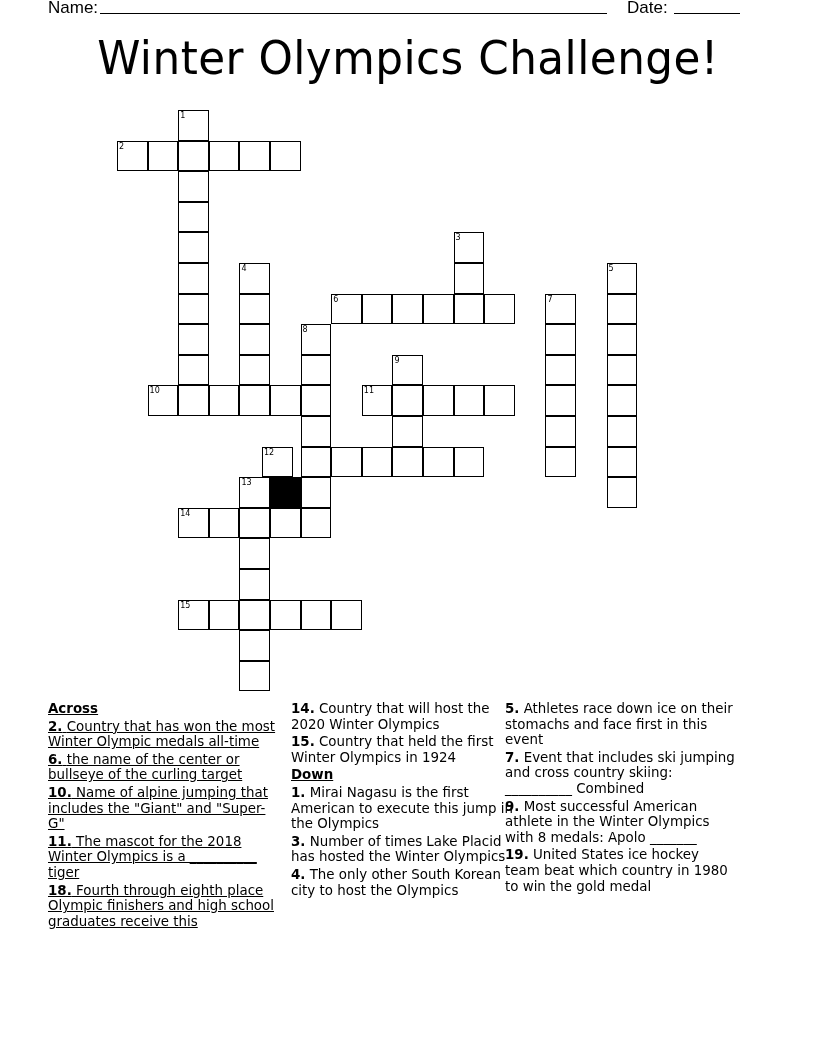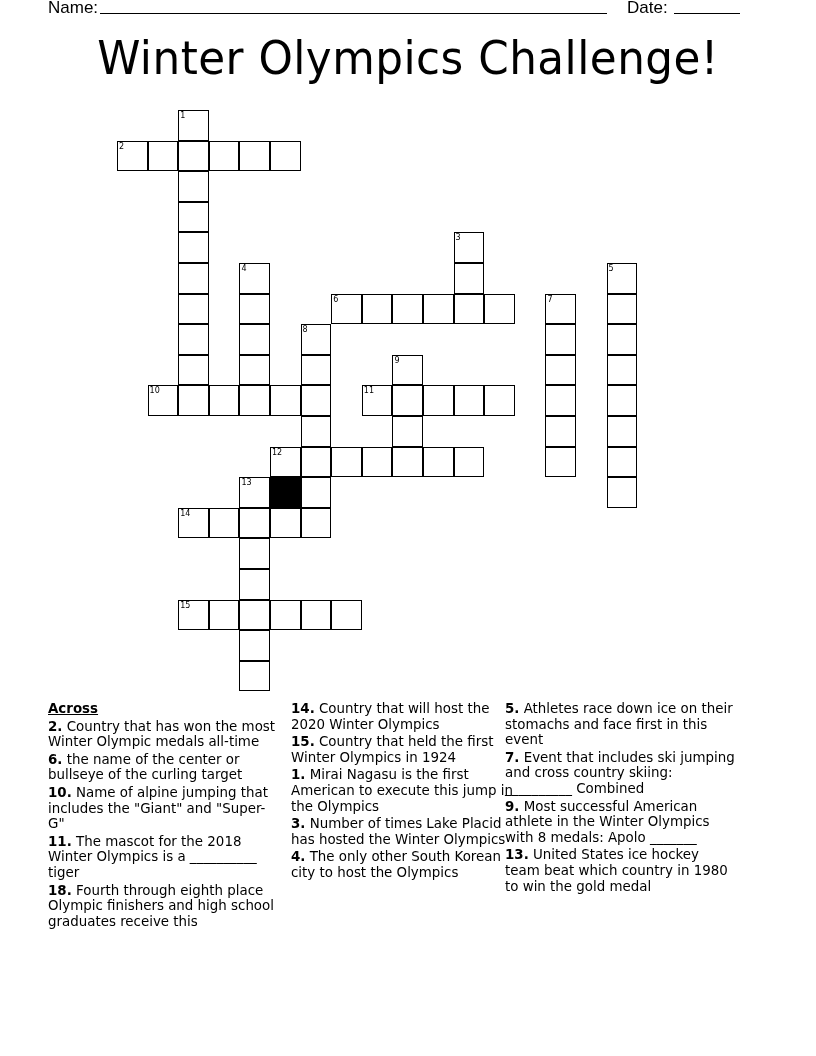--- a/index.html
+++ b/index.html
@@ -27,21 +27,21 @@
       position: absolute; left: 1px; top: 0px; font-family: "DejaVu Sans", sans-serif;
       font-size: 8px; line-height: 10px;
     }
     .clues {
       position: absolute; top: 701px; font-family: "DejaVu Sans", sans-serif;
       font-size: 13.4px; line-height: 15.6px;
     }
     .clues .heading { font-weight: bold; text-decoration: underline; margin-bottom: 2px; }
     .clues .clue { margin-bottom: 2px; }
     .clues .clue b { font-weight: bold; }
-    .col1 { left: 48px; width: 232px; }
+    .col1 { left: 48px; width: 232px; text-decoration: underline; }
     .col2 { left: 291px; width: 236px; }
     .col3 { left: 505px; width: 232px; }
   </style>
 </head>
 <body>
 
 <div class="header-line">
   <span class="name-label">Name:</span>
   <span class="name-blank"></span>
   <span class="date-label">Date:</span>
@@ -126,21 +126,21 @@
       <span class="num">10</span>
     </div>
     <div class="cell" style="left: 208.8px; top: 385.4px;"></div>
     <div class="cell" style="left: 270px; top: 385.4px;"></div>
     <div class="cell" style="left: 361.8px; top: 385.4px;">
       <span class="num">11</span>
     </div>
     <div class="cell" style="left: 423px; top: 385.4px;"></div>
     <div class="cell" style="left: 453.6px; top: 385.4px;"></div>
     <div class="cell" style="left: 484.2px; top: 385.4px;"></div>
-    <div class="cell" style="left: 270px; top: 446.6px;">
+    <div class="cell" style="left: 262px; top: 446.6px;">
       <span class="num">12</span>
     </div>
     <div class="cell" style="left: 331.2px; top: 446.6px;"></div>
     <div class="cell" style="left: 361.8px; top: 446.6px;"></div>
     <div class="cell" style="left: 423px; top: 446.6px;"></div>
     <div class="cell" style="left: 453.6px; top: 446.6px;"></div>
     <div class="cell" style="left: 239.4px; top: 477.2px;">
       <span class="num">13</span>
     </div>
     <div class="cell" style="left: 239.4px; top: 507.8px;"></div>
@@ -169,23 +169,24 @@
   <div class="clue"><b>2.</b> <span>Country that has won the most Winter Olympic medals all-time</span></div>
   <div class="clue"><b>6.</b> <span>the name of the center or bullseye of the curling target</span></div>
   <div class="clue"><b>10.</b> <span>Name of alpine jumping that includes the "Giant" and "Super-G"</span></div>
   <div class="clue"><b>11.</b> <span>The mascot for the 2018 Winter Olympics is a __________ tiger</span></div>
   <div class="clue"><b>18.</b> <span>Fourth through eighth place Olympic finishers and high school graduates receive this</span></div>
 </div>
 
 <div class="clues col2">
   <div class="clue"><b>14.</b> <span>Country that will host the 2020 Winter Olympics</span></div>
   <div class="clue"><b>15.</b> <span>Country that held the first Winter Olympics in 1924</span></div>
+  <div class="heading">Down</div>
   <div class="clue"><b>1.</b> <span>Mirai Nagasu is the first American to execute this jump in the Olympics</span></div>
   <div class="clue"><b>3.</b> <span>Number of times Lake Placid has hosted the Winter Olympics</span></div>
   <div class="clue"><b>4.</b> <span>The only other South Korean city to host the Olympics</span></div>
 </div>
 
 <div class="clues col3">
   <div class="clue"><b>5.</b> <span>Athletes race down ice on their stomachs and face first in this event</span></div>
   <div class="clue"><b>7.</b> <span>Event that includes ski jumping and cross country skiing: __________ Combined</span></div>
   <div class="clue"><b>9.</b> <span>Most successful American athlete in the Winter Olympics with 8 medals: Apolo _______</span></div>
-  <div class="clue"><b>13.</b> <span>United States ice hockey team beat which country in 1980 to win the gold medal</span></div>
+  <div class="clue"><b>19.</b> <span>United States ice hockey team beat which country in 1980 to win the gold medal</span></div>
 </div>
 
 </body></html>

